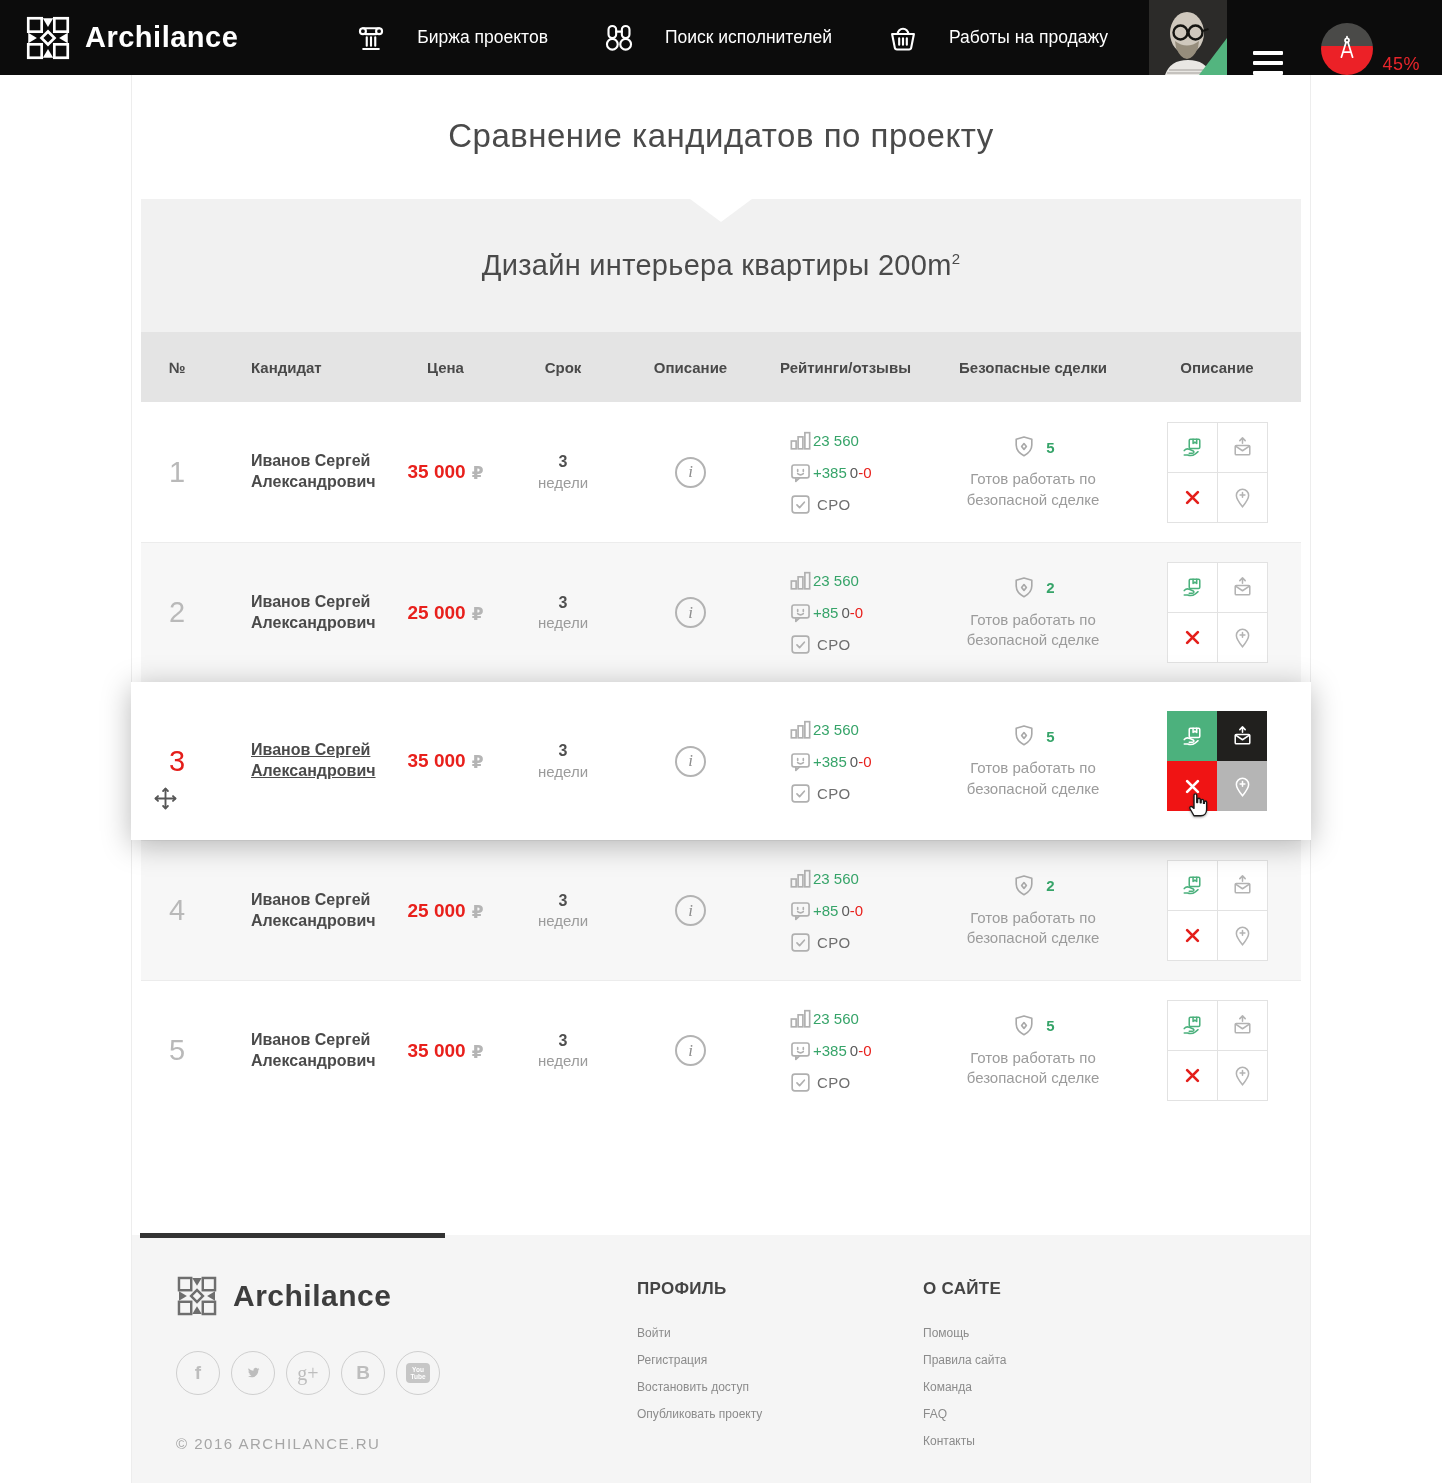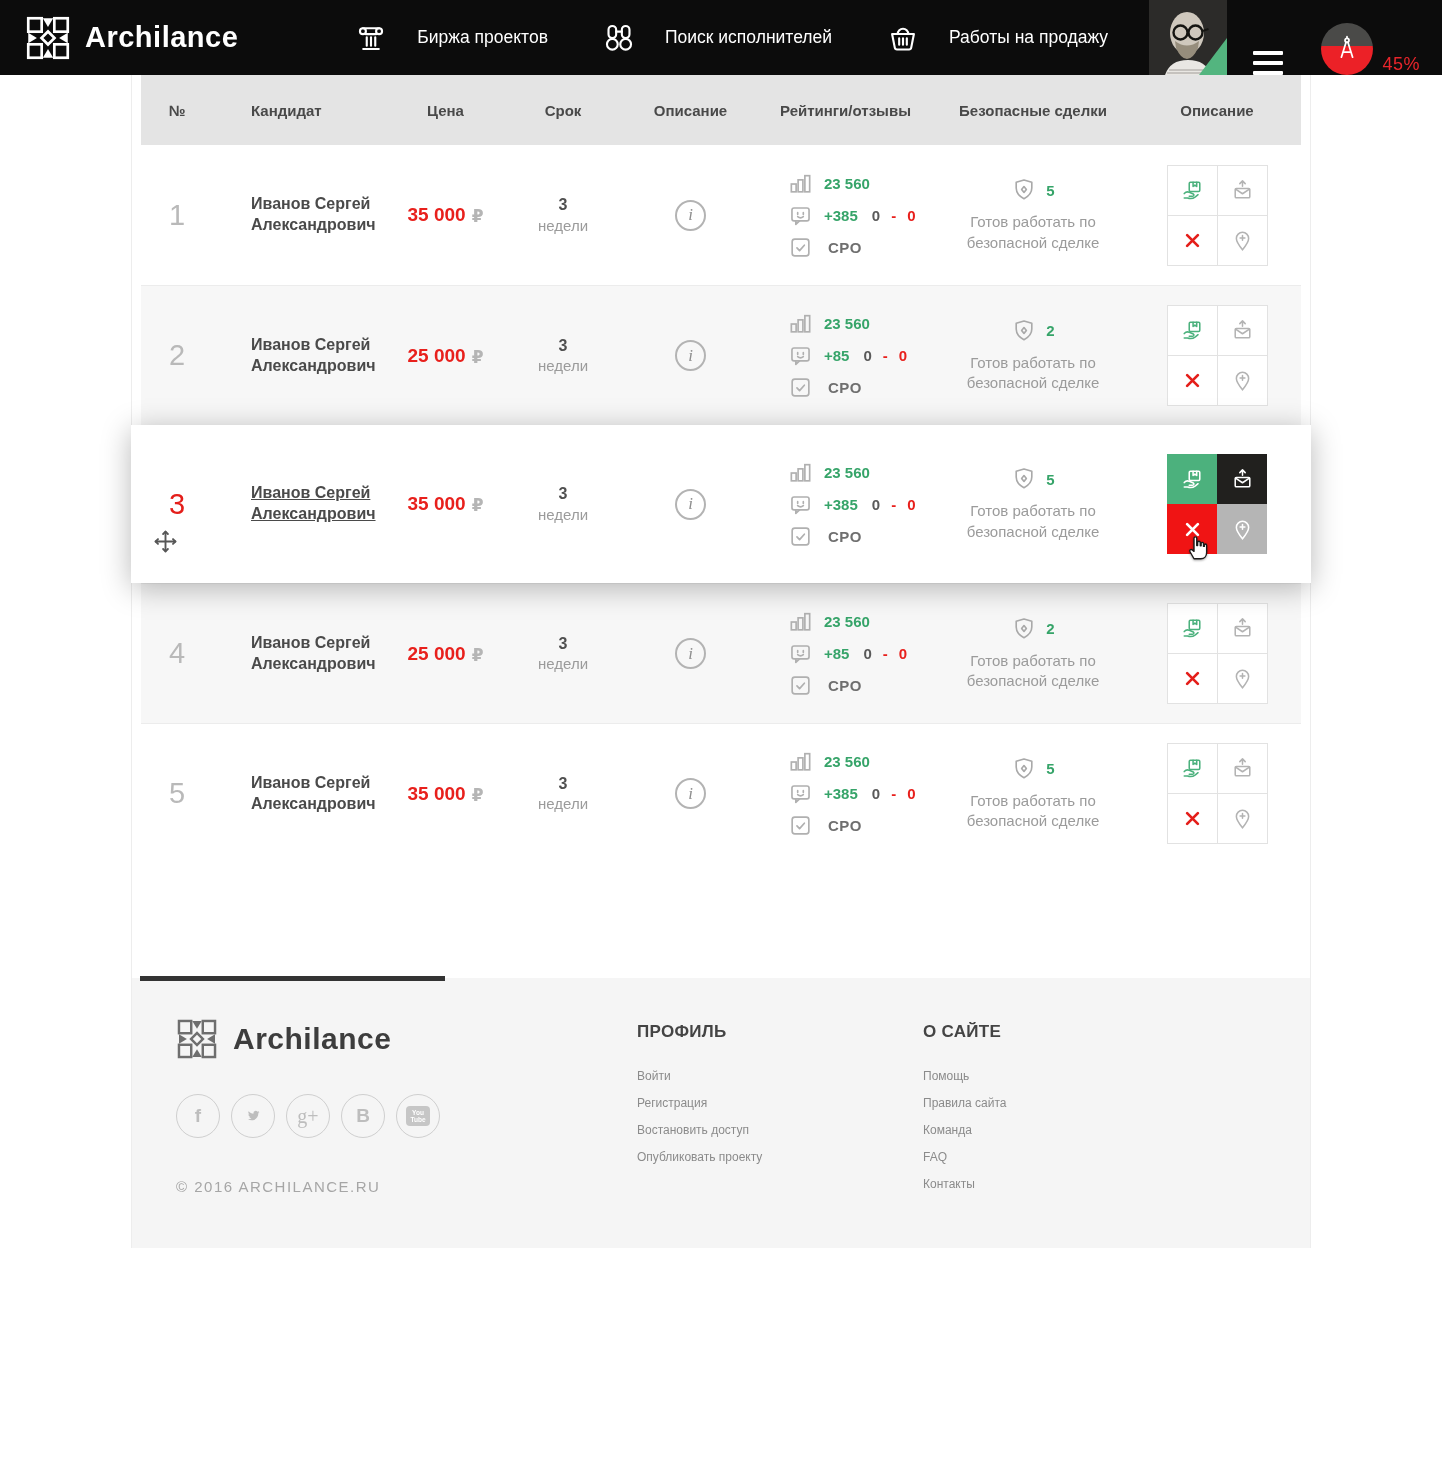--- a/index.html
+++ b/index.html
@@ -54,21 +54,21 @@
   .row--active .name{text-decoration:underline}
   .price{font-size:19px;font-weight:bold;color:#e8201c;white-space:nowrap;display:flex;align-items:flex-end}
   .cur{color:#b5b5b5;font-size:17px;margin-left:6px;font-family:"DejaVu Sans",sans-serif;font-weight:bold}
   .term{display:flex;flex-direction:column;align-items:center;line-height:1.35}
   .term b{font-size:16px;color:#4f4f4f}
   .term span{font-size:15px;color:#9b9b9b}
   .info-btn{width:31px;height:31px;border:2px solid #b3b3b3;border-radius:50%;background:none;
             display:flex;align-items:center;justify-content:center;color:#8e8e8e;
             font-family:"Liberation Serif",serif;font-style:italic;font-size:17px;cursor:pointer;padding:0}
   .c-rate{flex-direction:column;align-items:flex-start;justify-content:center;gap:7px;padding-left:30px}
-  .rline{display:flex;align-items:center;gap:11px;font-size:15px;font-weight:bold;white-space:nowrap}
+  .rline{display:flex;align-items:center;font-size:15px;font-weight:normal;white-space:nowrap}
   .rline svg{width:25px;height:25px;color:#b0b0b0;flex:none}
   .green{color:#36a469}
   .neu{color:#5a5a5a;margin-left:3px}
   .dash{color:#e8201c}
   .neg{color:#e8201c}
   .sro{color:#6f6f6f;letter-spacing:.5px;margin-left:4px}
   .c-deals{flex-direction:column;gap:9px}
   .deal-top{display:flex;align-items:center;gap:9px}
   .deal-top svg{width:26px;height:26px;color:#a9a9a9}
   .deal-count{font-size:15px;font-weight:bold;color:#36a469}
@@ -186,21 +186,26 @@
         <circle cx="12" cy="4.6" r="1.7"></circle>
         <path d="M11.2 6.2L7.2 19M12.8 6.2L16.8 19M8.6 14.6h6.8M12 1.4v1.4"></path>
       </svg>
     </div>
     <span class="pct">45%</span>
   </div>
 </header>
 
 <div class="frame">
   <main class="main">
-
+    <h1 class="page-title">Сравнение кандидатов по проекту</h1>
+
+    <section class="band">
+      <div class="notch"></div>
+      <h2 class="project-title"><span>Дизайн интерьера квартиры 200m</span><sup>2</sup></h2>
+    </section>
 
     <div class="thead grid">
       <div class="th">№</div>
       <div class="th th--candidate">Кандидат</div>
       <div class="th">Цена</div>
       <div class="th">Срок</div>
       <div class="th">Описание</div>
       <div class="th">Рейтинги/отзывы</div>
       <div class="th">Безопасные сделки</div>
       <div class="th">Описание</div>

